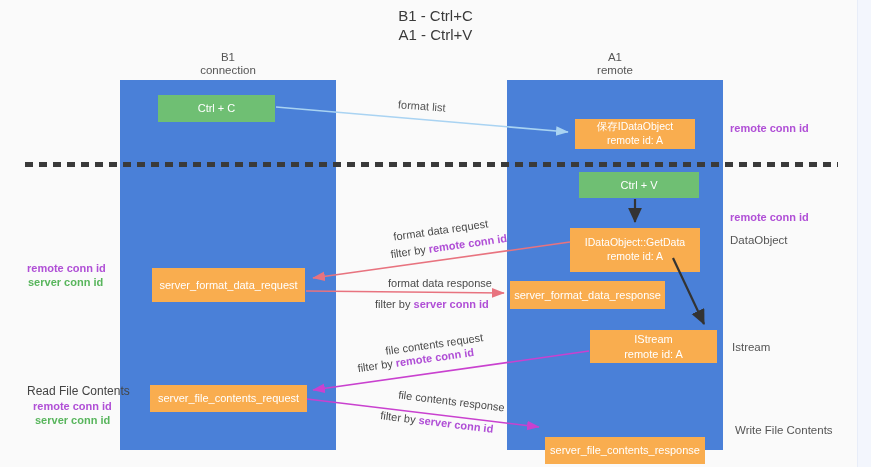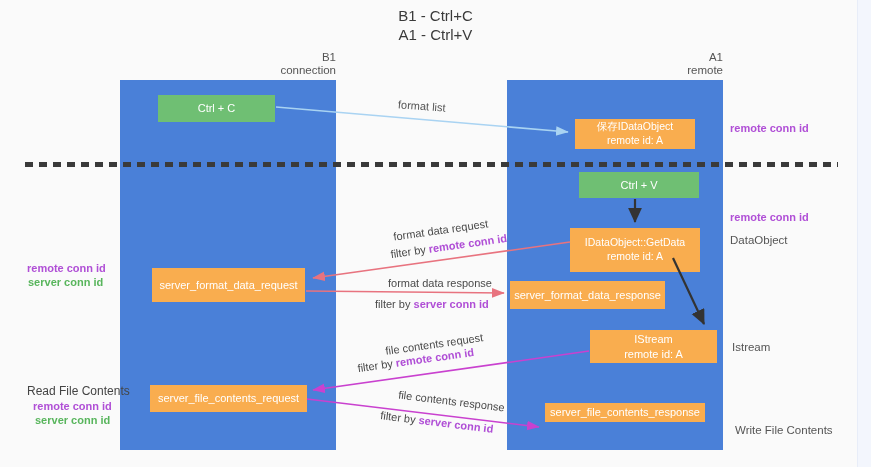--- a/index.html
+++ b/index.html
@@ -2,21 +2,21 @@
 <html><head>
 <meta charset="utf-8">
 <style>
   html,body{margin:0;padding:0;}
   body{font-family:"Liberation Sans", sans-serif; background:#fafafa;}
   .canvas{position:relative; width:871px; height:467px; background:#fafafa; overflow:hidden;}
 
   .title{position:absolute; top:6px; left:0; width:100%; text-align:center;
          font-size:15px; line-height:19px; color:#3a3a3a;}
 
-  .colhead{position:absolute; text-align:right; font-size:11.5px; line-height:13px; color:#555;}
+  .colhead{position:absolute; text-align:center; font-size:11.5px; line-height:13px; color:#555;}
   .colhead.b1{left:120px; top:51px; width:216px;}
   .colhead.a1{left:507px; top:51px; width:216px;}
 
   .col{position:absolute; top:80px; width:216px; height:370px; background:#4a80d8;}
   .col.b1{left:120px;}
   .col.a1{left:507px;}
 
   .node{position:absolute; display:flex; flex-direction:column; align-items:center;
         justify-content:center; color:#ffffff; font-size:11px; line-height:1.3;
         text-align:center; white-space:nowrap;}
@@ -89,21 +89,21 @@
 
   <div class="node orange" style="left:590px; top:330px; width:127px; height:33px;">
     <div>IStream</div>
     <div>remote id: A</div>
   </div>
 
   <div class="node orange" style="left:150px; top:385px; width:157px; height:27px;">
     <div>server_file_contents_request</div>
   </div>
 
-  <div class="node orange" style="left:545px; top:403px; width:160px; height:19px;justify-content:center;">
+  <div class="node orange" style="left:545px; top:437px; width:160px; height:27px;justify-content:center;">
     <div>server_file_contents_response</div>
   </div>
 
   <div class="lbl" style="left:398px; top:100px; transform:rotate(4deg); color:#555;">format list</div>
 
   <div class="lbl" style="left:393px; top:224px; transform:rotate(-8deg);">format data request</div>
 
   <div class="lbl" style="left:390px; top:240px; transform:rotate(-8deg);">
     <span>filter by</span>
     <span class="purple">remote conn id</span>

